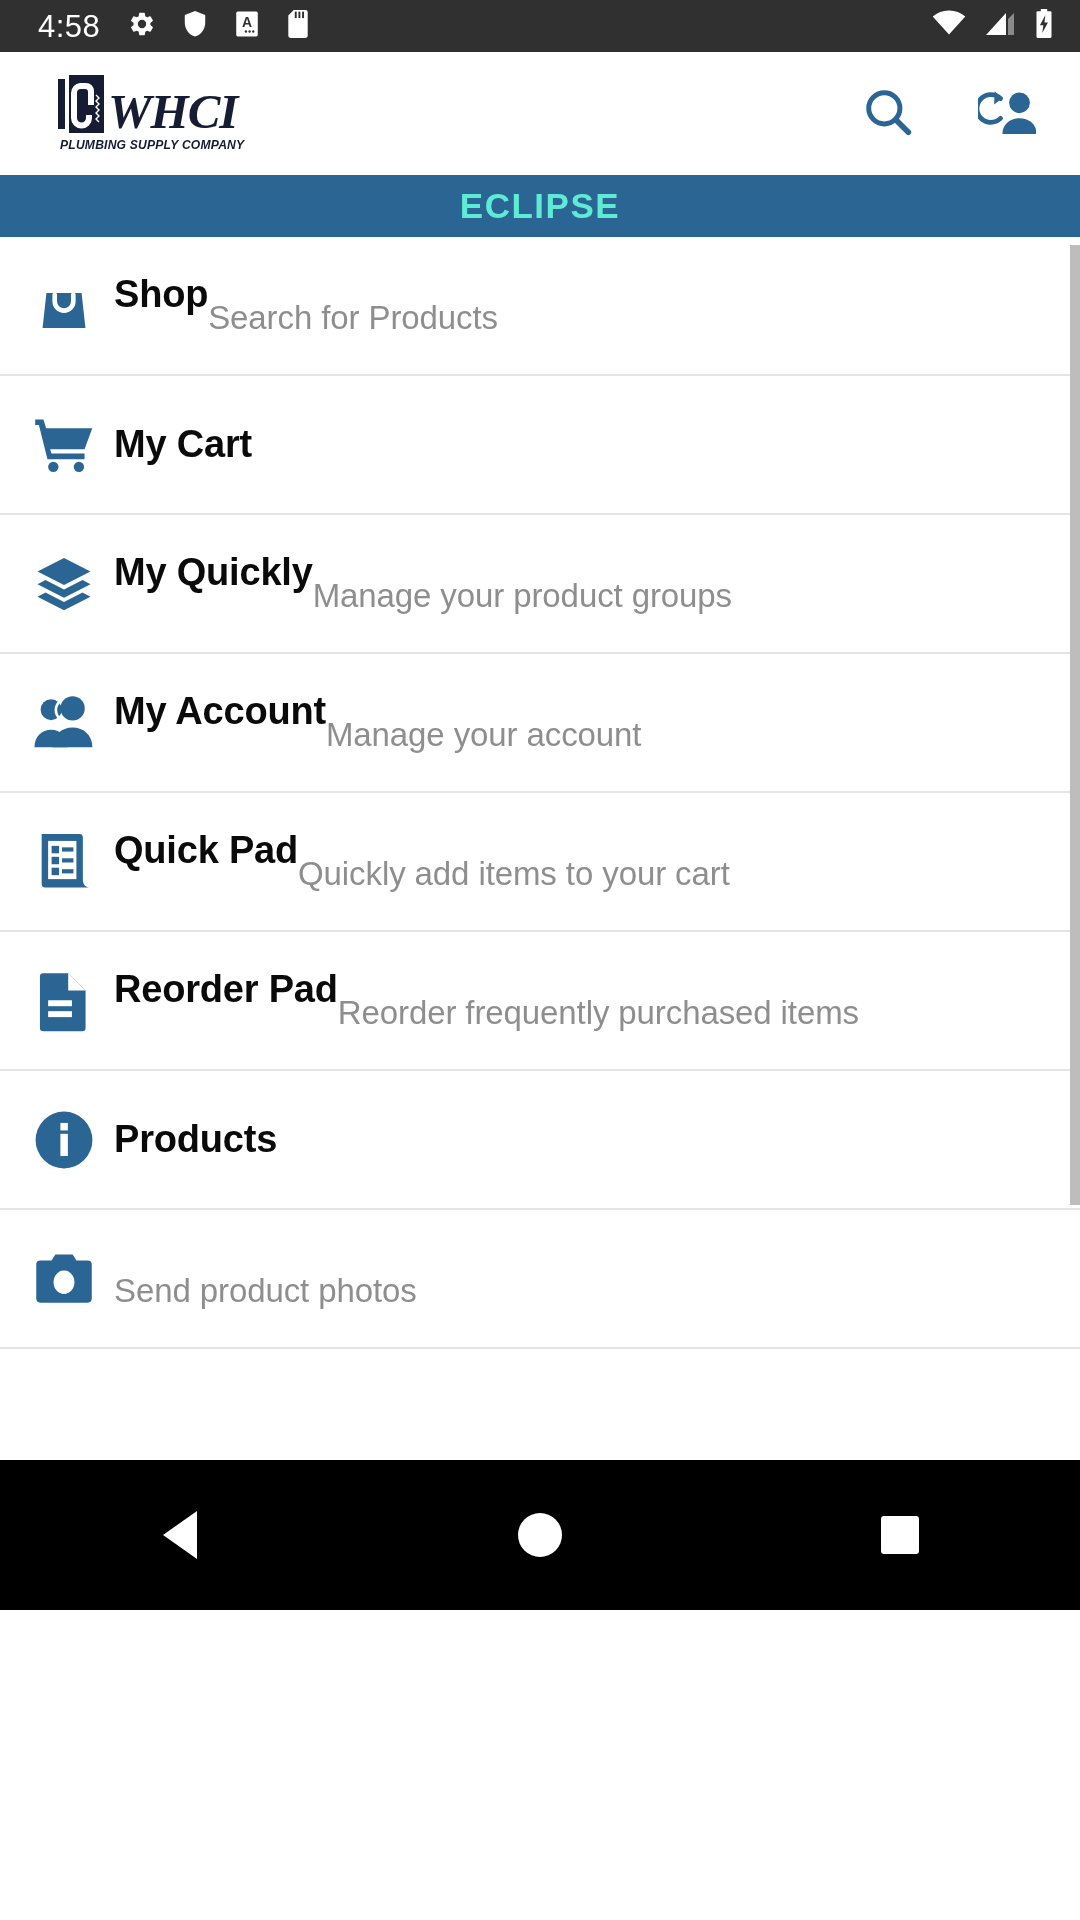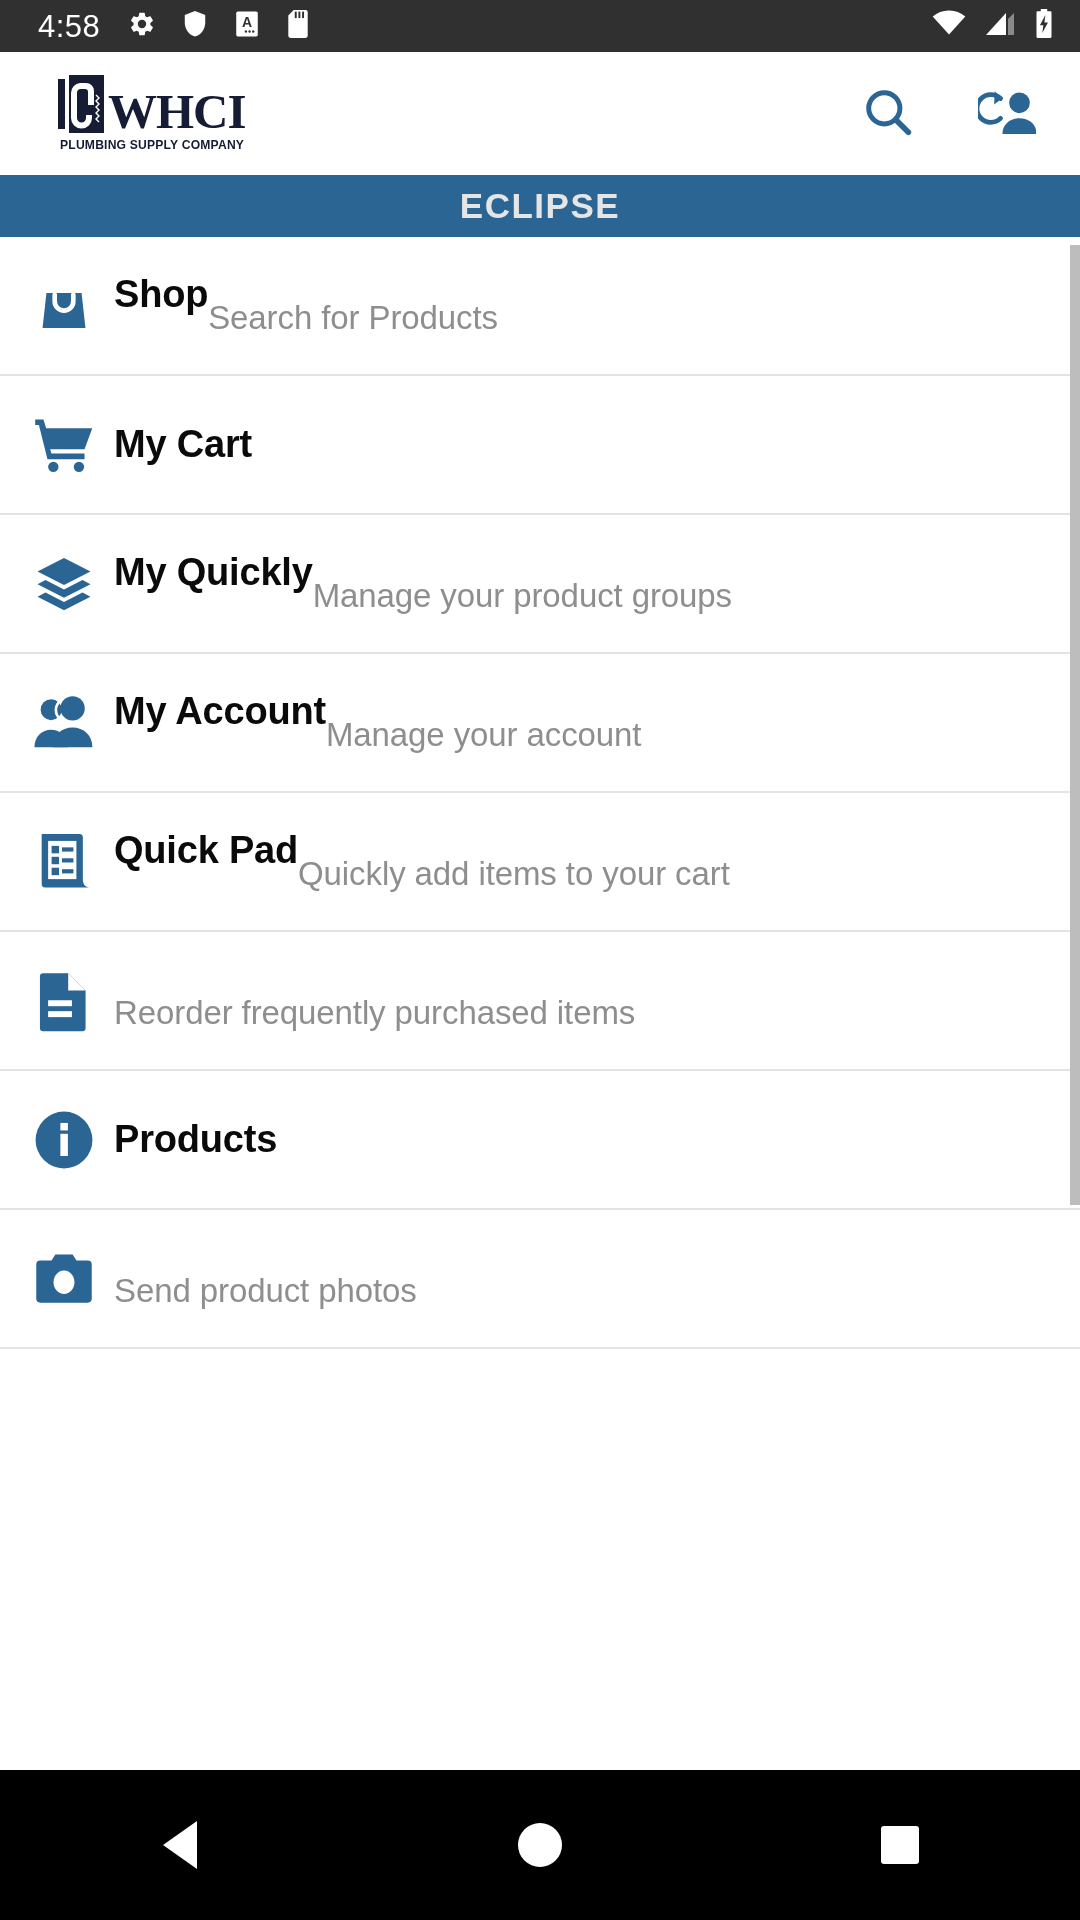--- a/index.html
+++ b/index.html
@@ -2,38 +2,38 @@
 <html><head>
 <meta charset="utf-8">
 <style>
   html,body{margin:0;padding:0;}
   body{
     width:1080px;height:1920px;overflow:hidden;
     font-family:"Liberation Sans", sans-serif;
     background:#ffffff;
     -webkit-font-smoothing:antialiased;
   }
-  .screen{position:relative;width:1080px;height:1920px;background:#fff;}
+  .screen{position:relative;width:1080px;height:1610px;background:#fff;}
 
   
   .statusbar{
     position:absolute;top:0;left:0;width:1080px;height:52px;
     background:#303030;display:flex;align-items:center;
     box-sizing:border-box;padding:0 26px 0 38px;
   }
   .status-clock{color:#fff;font-size:31px;letter-spacing:.5px;font-weight:400;line-height:1;}
   .status-left-icons{display:flex;align-items:center;gap:26px;margin-left:28px;}
   .status-right{margin-left:auto;display:flex;align-items:center;gap:18px;}
   .sicon{display:block;}
 
   
   .appbar{
     position:absolute;top:52px;left:0;width:1080px;height:123px;
     background:#ffffff;display:flex;align-items:center;
-    box-sizing:border-box;padding:0 44px 0 58px;
+    box-sizing:border-box;padding:0 44px 0 58px;font-style:italic;
   }
   .logo-wrap{display:flex;flex-direction:column;align-items:flex-start;}
   .logo-row{display:flex;align-items:flex-end;}
   .logo-mark{width:46px;height:58px;position:relative;flex:none;}
   .logo-text{
     font-family:"Liberation Serif", serif;
     font-weight:700;font-size:49px;color:#151c33;
     line-height:.86;letter-spacing:-1px;margin-left:4px;
   }
   .logo-tag{
@@ -44,21 +44,21 @@
   }
   .appbar-actions{margin-left:auto;display:flex;align-items:center;gap:64px;}
   .act-btn{display:flex;align-items:center;justify-content:center;cursor:pointer;}
 
   
   .banner{
     position:absolute;top:175px;left:0;width:1080px;height:62px;
     background:#2b6594;display:flex;align-items:center;justify-content:center;
   }
   .banner-text{
-    color:#e5e5e5;font-size:35px;font-weight:700;letter-spacing:1.5px;
+    color:#5eead4;font-size:35px;font-weight:700;letter-spacing:1.5px;
   }
 
   
   .list{
     position:absolute;top:237px;left:0;width:1080px;height:1223px;
     overflow:hidden;background:#fff;
   }
   .row{
     position:relative;display:flex;align-items:center;
     height:139px;box-sizing:border-box;
@@ -282,20 +282,21 @@
     <div class="row">
       <div class="row-icon">
         <svg width="56" height="62" viewBox="0 0 22 25">
           <path fill="#2b6594" d="M2.6 1.3h10.1l7 7v15.1a1.3 1.3 0 0 1-1.3 1.3H2.6a1.3 1.3 0 0 1-1.3-1.3V2.6a1.3 1.3 0 0 1 1.3-1.3z"></path>
           <path fill="#ffffff" d="M12.7 1.3 19.7 8.3h-7z"></path>
           <rect x="4.6" y="12.2" width="9.6" height="2.4" fill="#ffffff"></rect>
           <rect x="4.6" y="16.6" width="9.6" height="2.4" fill="#ffffff"></rect>
         </svg>
       </div>
       <div class="row-texts">
+        <span class="row-title">Reorder Pad</span>
         <span class="row-sub">Reorder frequently purchased items</span>
       </div>
     </div>
 
 
     <div class="row">
       <div class="row-icon">
         <svg width="62" height="62" viewBox="0 0 24 24">
           <circle cx="12" cy="12" r="11" fill="#2b6594"></circle>
           <rect x="10.6" y="9.6" width="2.9" height="8.6" fill="#ffffff"></rect>

